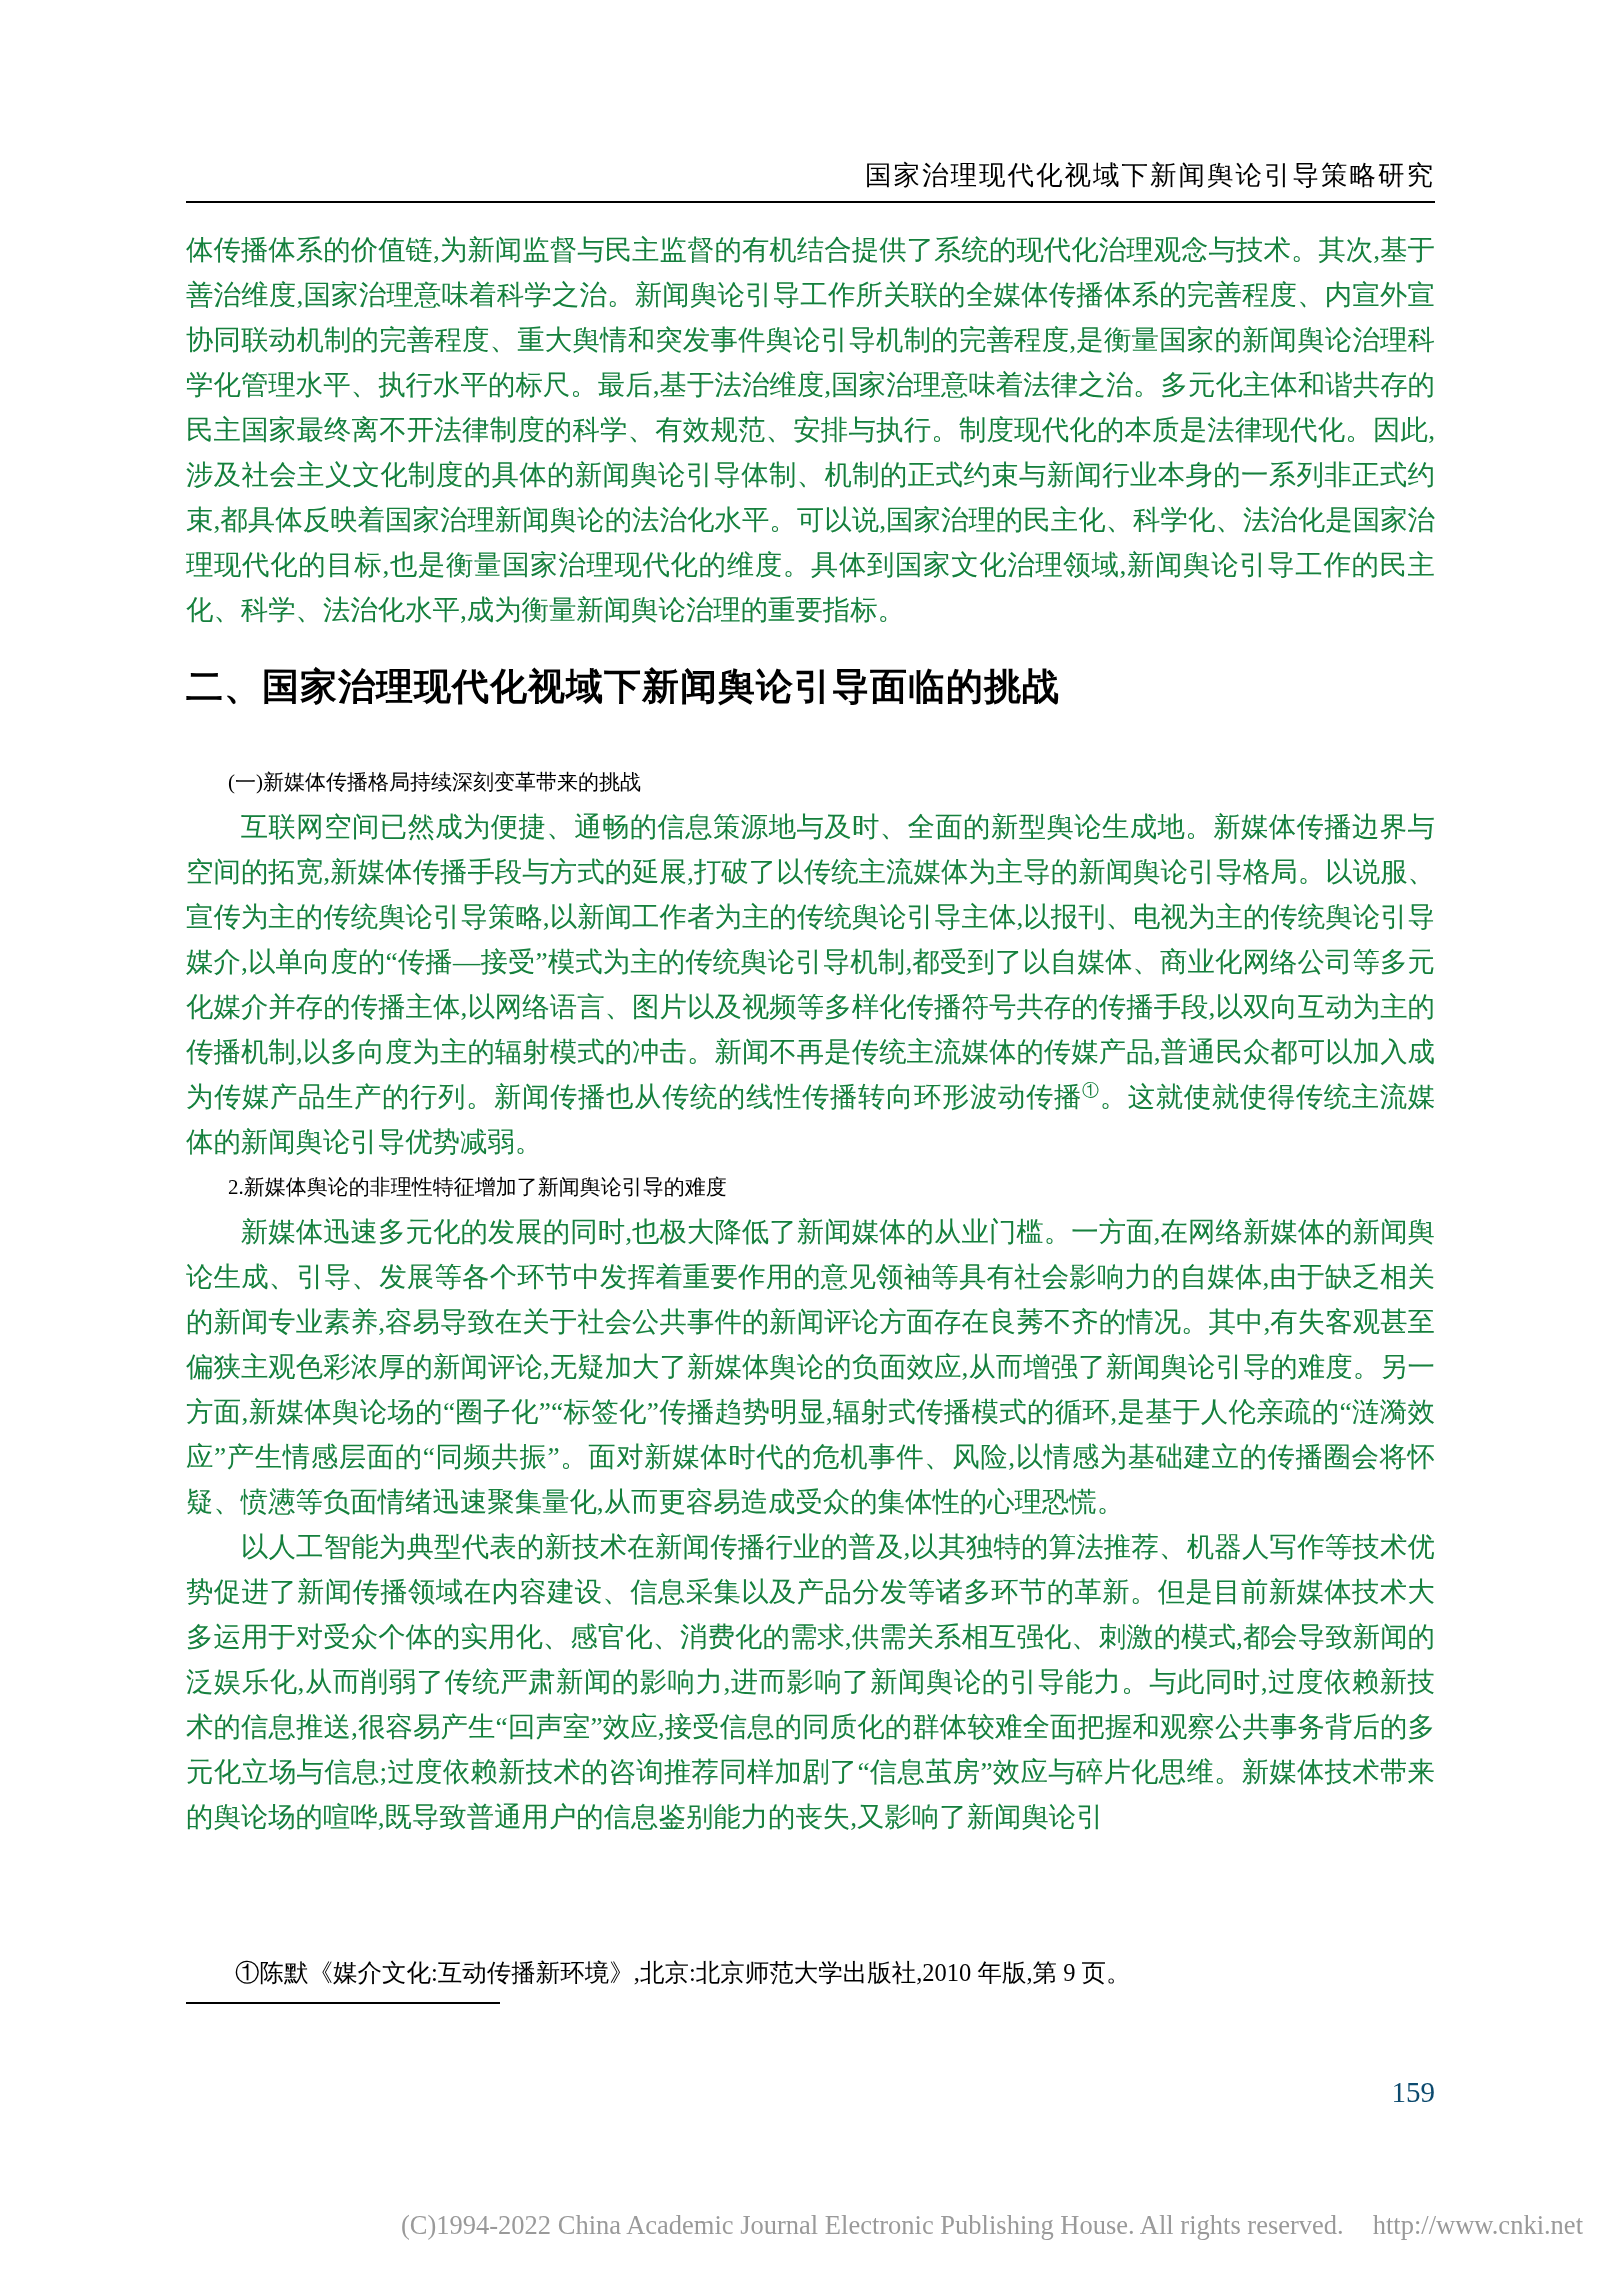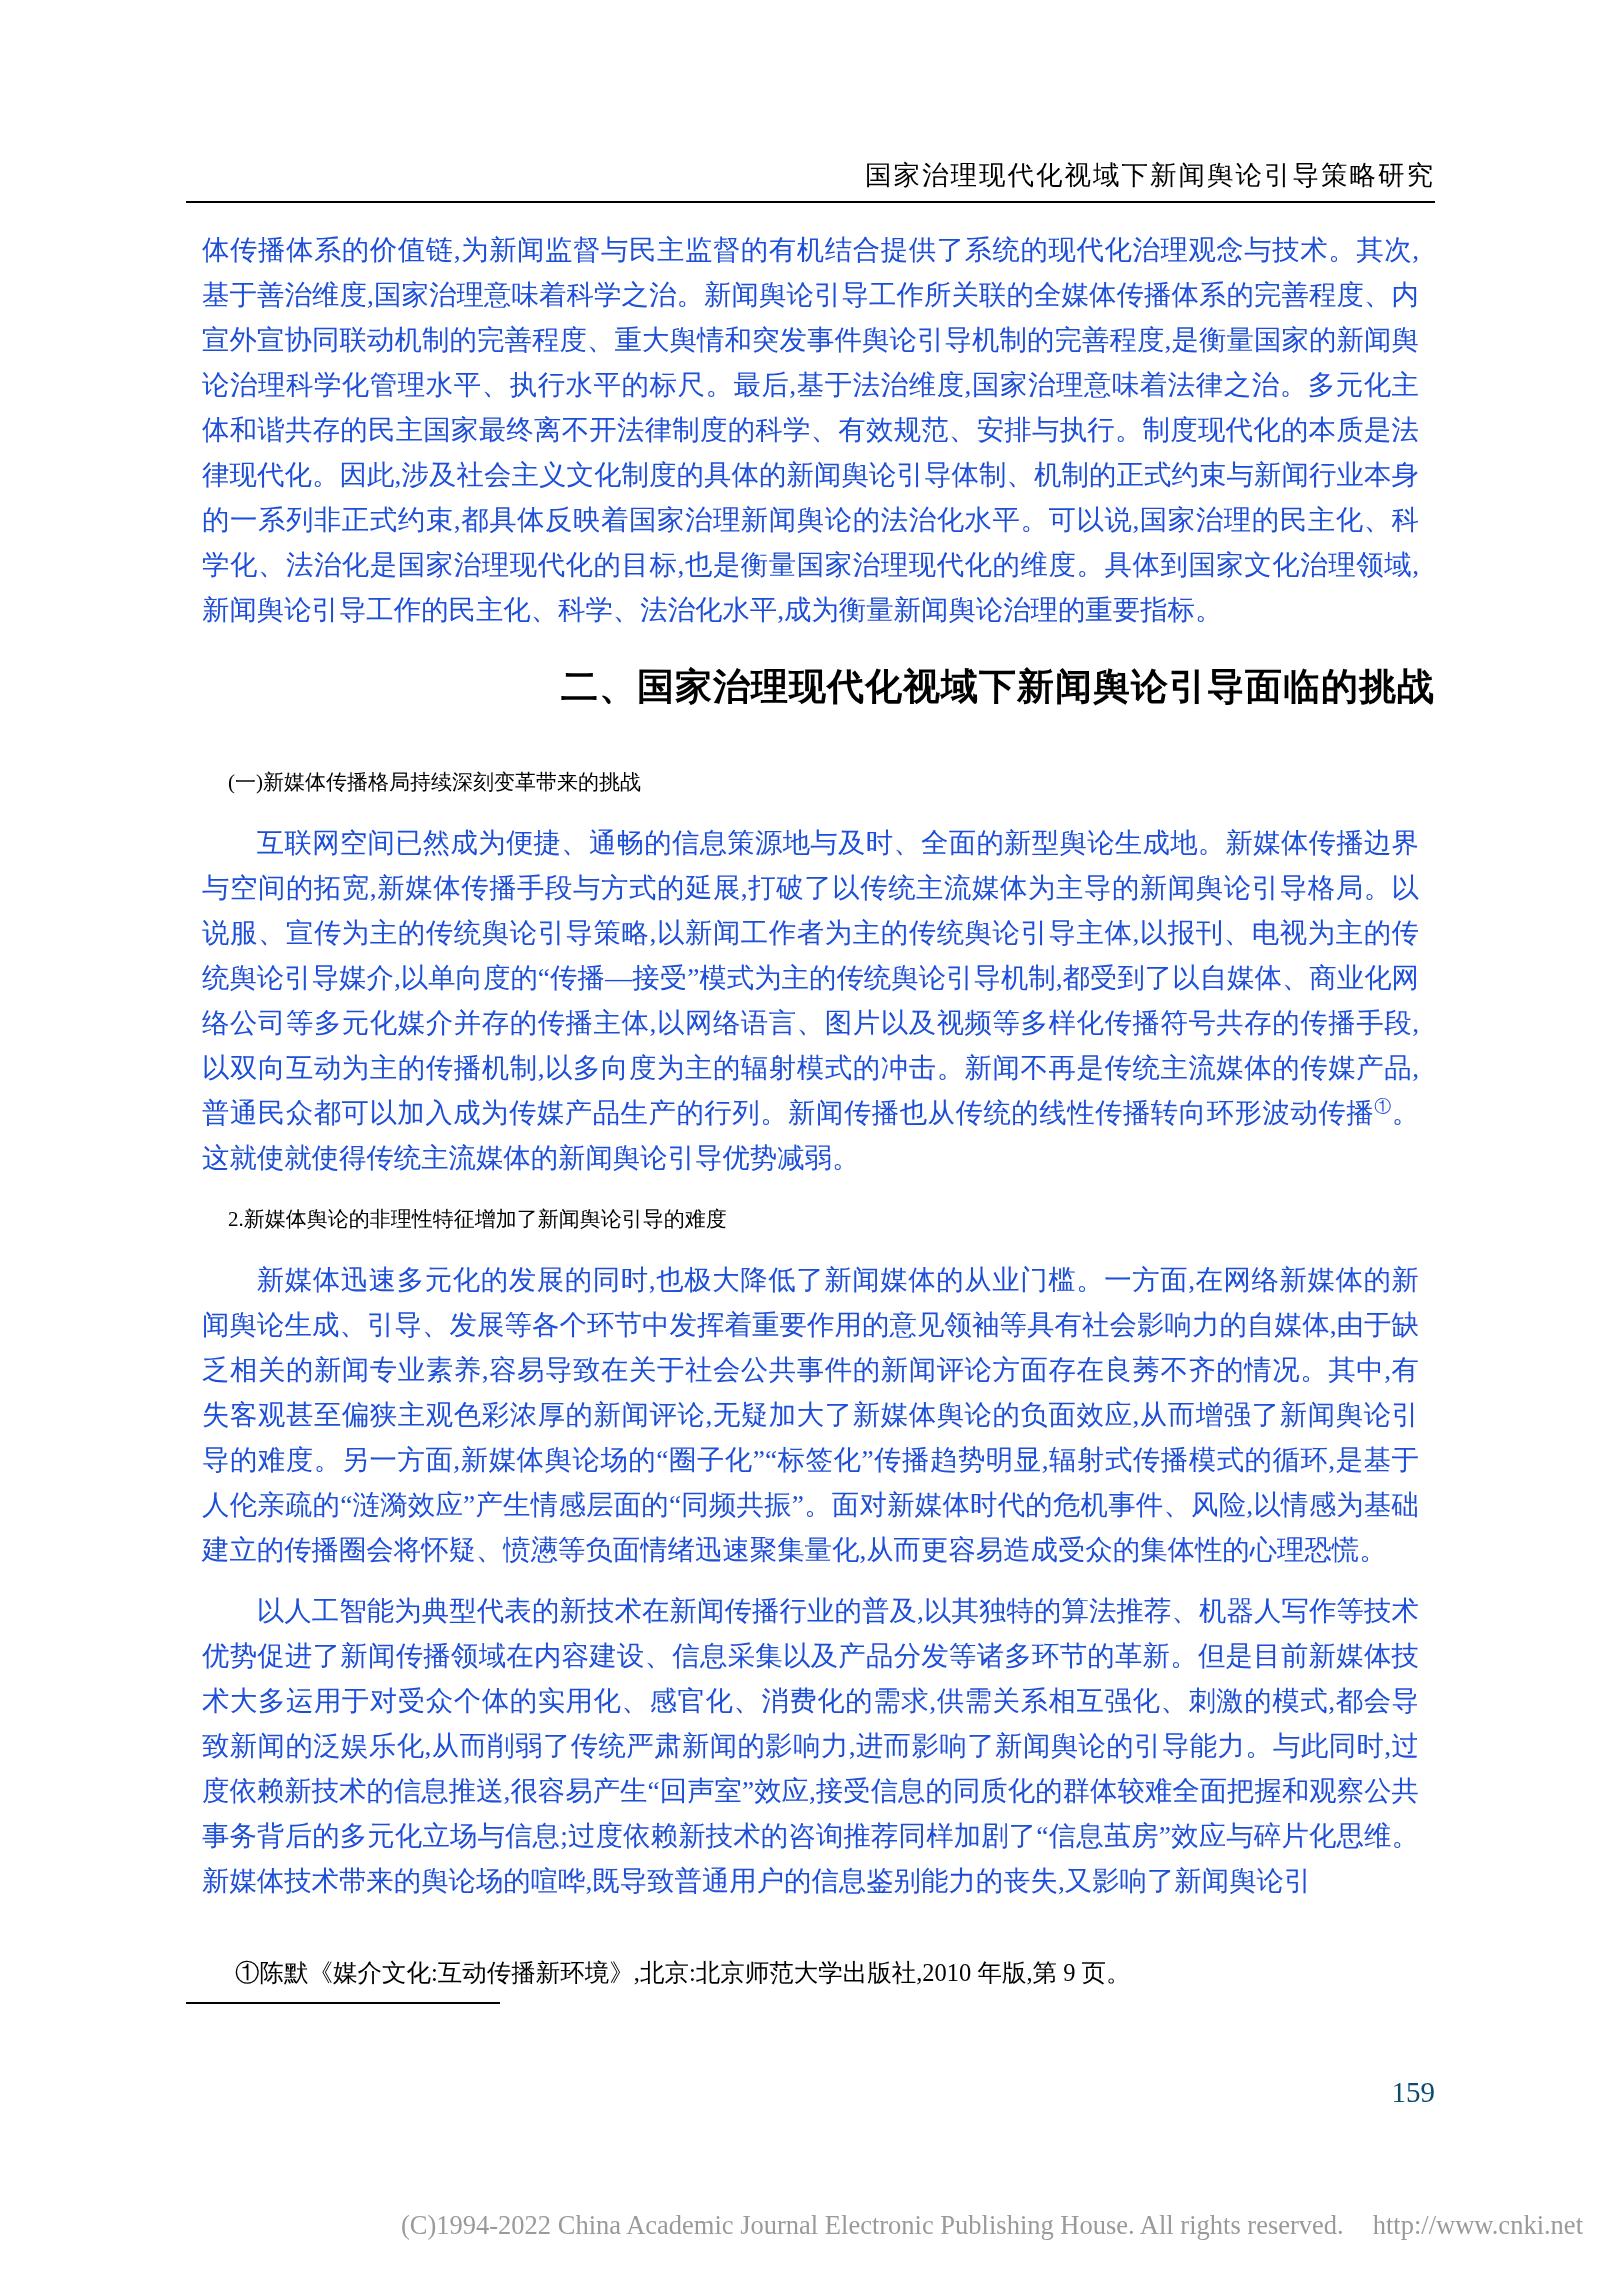--- a/index.html
+++ b/index.html
@@ -27,35 +27,35 @@
     line-height: 29px;
     letter-spacing: 2px;
     color: #000;
   }
   .header-rule {
     margin-top: 10.8px;
     border-top: 2.9px solid #000;
     height: 0;
   }
   p.body {
-    margin: 16px;
+    margin: 0;
     font-size: 27.4px;
     line-height: 45px;
     text-align: justify;
-    color: #1d4ed8;
+    color: #15803d;
   }
   p.first-para {
     margin-top: 25.5px;
   }
   p.indent {
     text-indent: 2em;
   }
   h2.section-heading {
     margin: 29px 0 49px 0;
-    text-align: right;
+    text-align: left;
     font-family: "Liberation Sans", "DejaVu Sans", sans-serif;
     font-weight: 700;
     font-size: 37px;
     line-height: 49px;
     letter-spacing: 1px;
     color: #000;
   }
   p.sub-heading {
     margin: 0;
     font-size: 21px;

